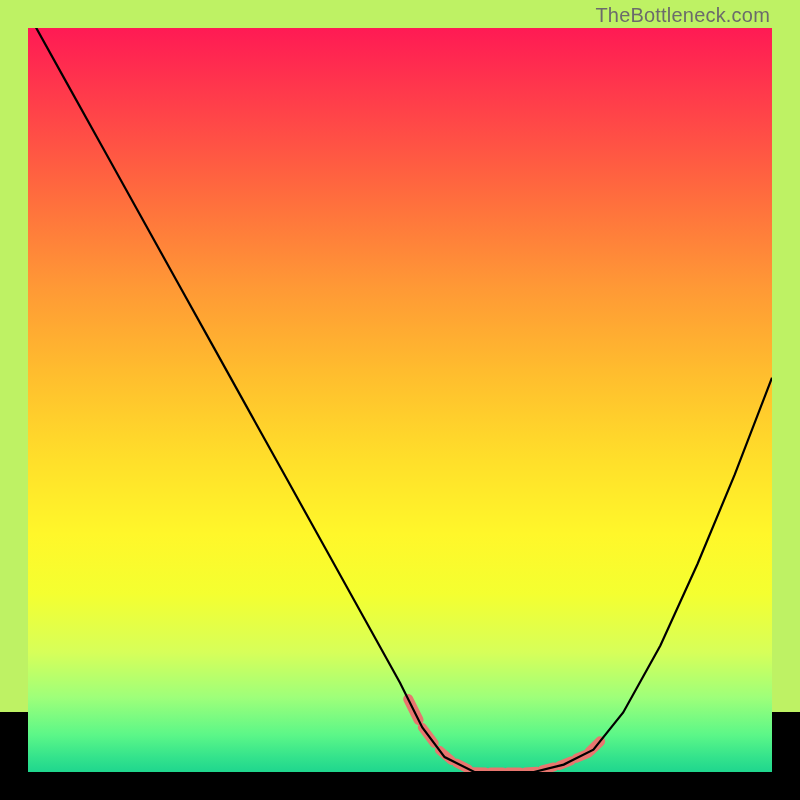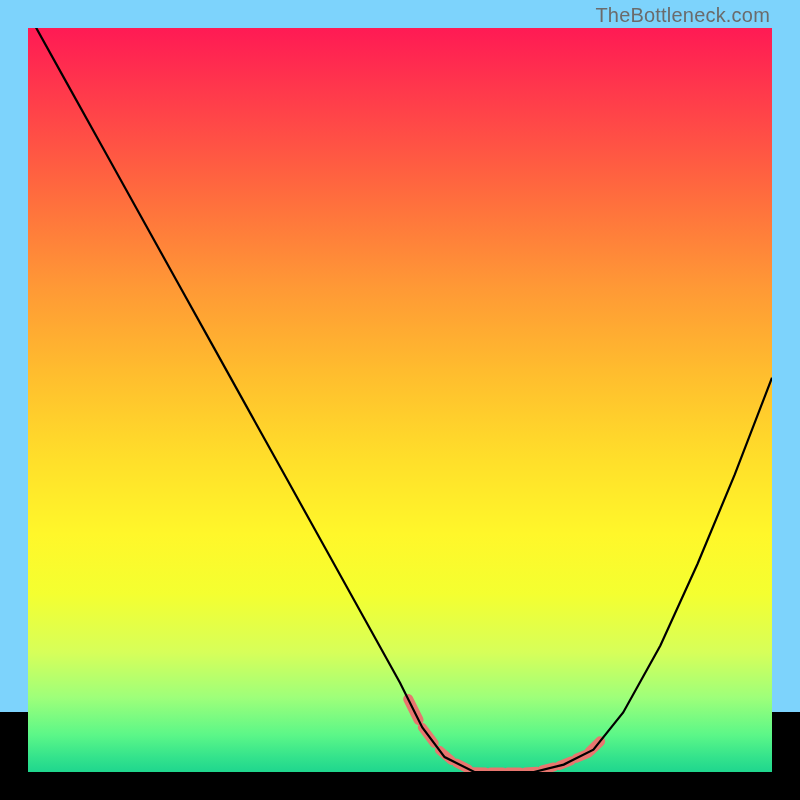--- a/index.html
+++ b/index.html
@@ -10,21 +10,21 @@
     background: #000;
     overflow: hidden;
     font-family: Arial, Helvetica, sans-serif;
   }
   .frame {
     position: absolute;
     left: 0;
     top: 0;
     width: 800px;
     height: 712px;
-    background: #7dd3fc;
+    background: #bef264;
   }
   .plot-area {
     position: absolute;
     left: 28px;
     top: 28px;
     width: 744px;
     height: 744px;
     overflow: hidden;
   }
   .gradient-bg {

